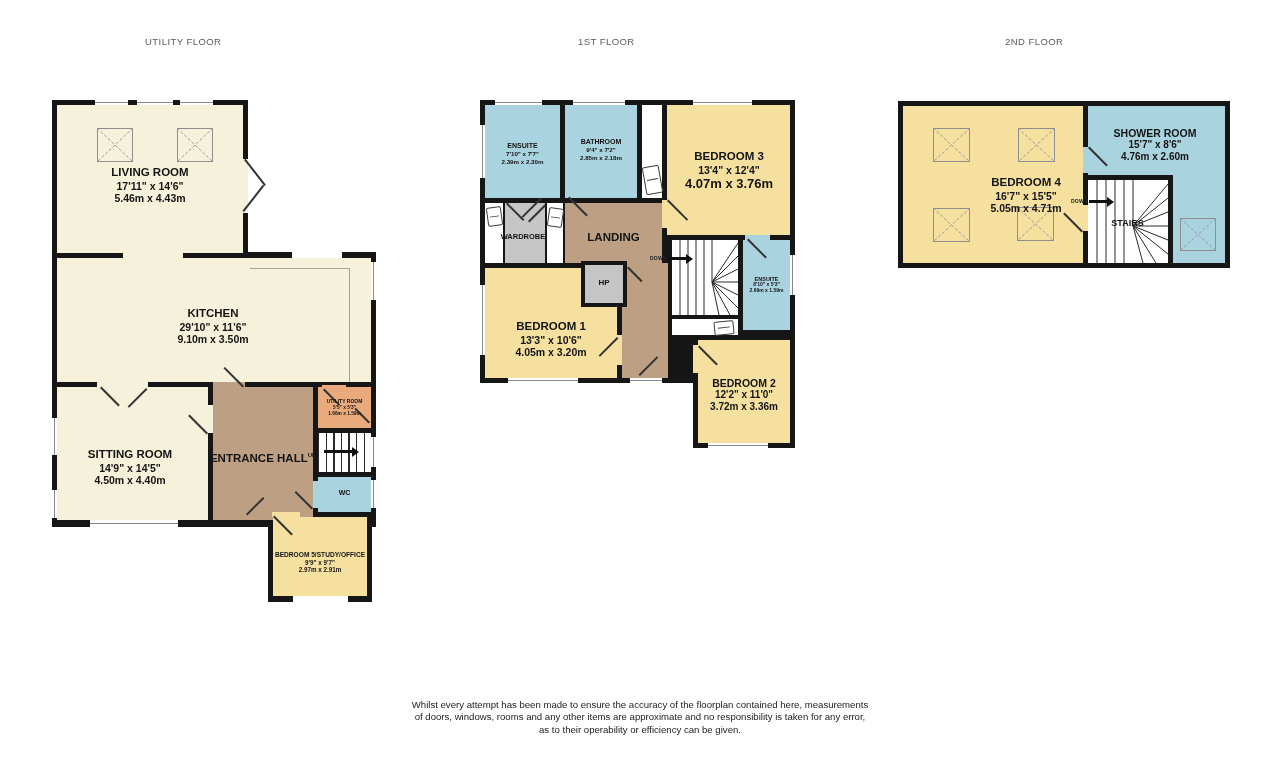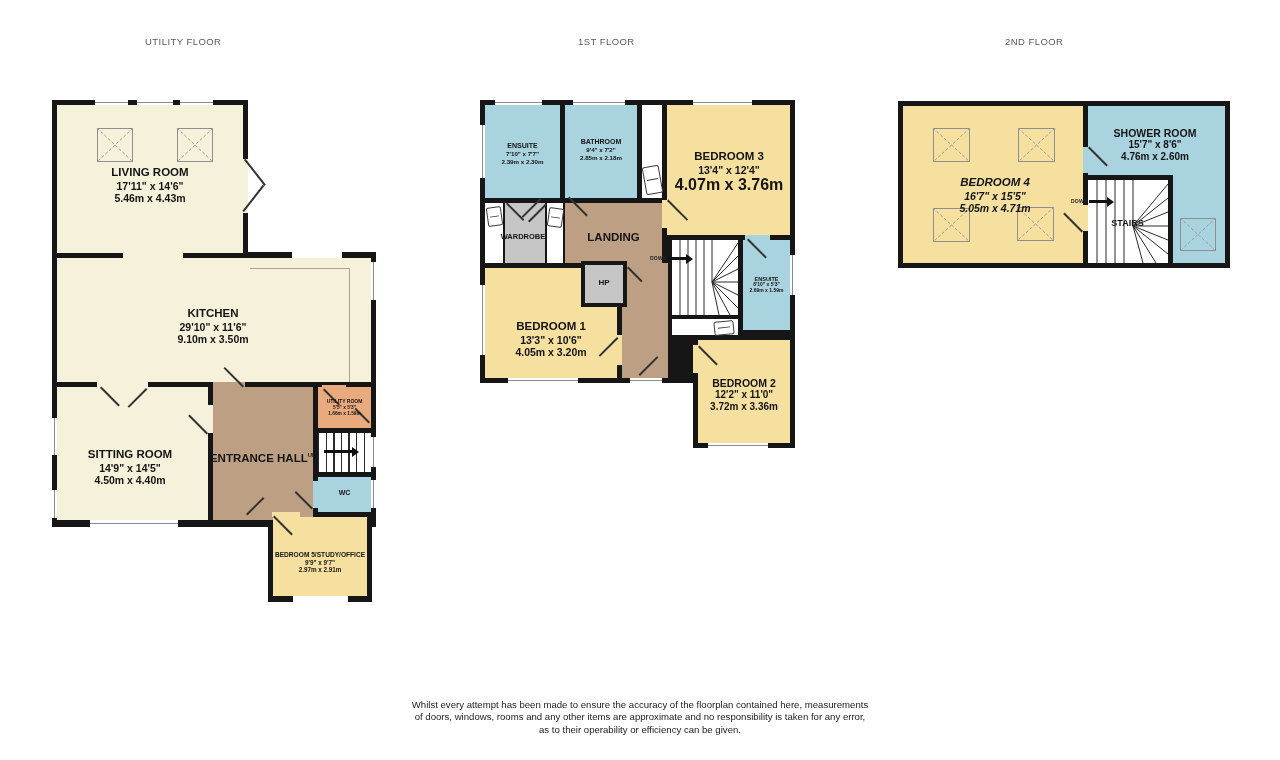--- a/index.html
+++ b/index.html
@@ -228,21 +228,21 @@
     <div class="rd" style="font-size:6.2px;">2.39m x 2.30m</div>
   </div>
   <div class="rlabel" style="left:565px;top:138px;width:72px;">
     <div class="rn" style="font-size:7px;">BATHROOM</div>
     <div class="rd" style="font-size:6.2px;">9'4" x 7'2"</div>
     <div class="rd" style="font-size:6.2px;">2.85m x 2.18m</div>
   </div>
   <div class="rlabel" style="left:666px;top:150px;width:126px;">
     <div class="rn" style="font-size:11.5px;">BEDROOM 3</div>
     <div class="rd" style="font-size:10.5px;">13'4" x 12'4"</div>
-    <div class="rd" style="font-size:16px;">4.07m x 3.76m</div>
+    <div class="rd" style="font-size:13px;">4.07m x 3.76m</div>
   </div>
   <div class="rlabel" style="left:483px;top:233px;width:80px;">
     <div class="rn" style="font-size:7.5px;">WARDROBE</div>
   </div>
   <div class="rlabel" style="left:565px;top:231px;width:97px;">
     <div class="rn" style="font-size:11.5px;">LANDING</div>
   </div>
   <div class="rlabel" style="left:581px;top:278px;width:46px;">
     <div class="rn" style="font-size:8px;">HP</div>
   </div>
@@ -317,21 +317,21 @@
     <rect x="0.5" y="0.5" width="35" height="32" fill="none" stroke="#8f8f8f"></rect>
     <line x1="0" y1="0" x2="36" y2="33" stroke="#9a9a9a" stroke-dasharray="3,2"></line>
     <line x1="36" y1="0" x2="0" y2="33" stroke="#9a9a9a" stroke-dasharray="3,2"></line>
   </svg>
 
   <div class="room blue" style="left:1083px;top:147px;width:5px;height:26px;"></div>
   <div class="leaf se" style="left:1088px;top:148px;height:26px;"></div>
   <div class="room yellow" style="left:1083px;top:205px;width:5px;height:26px;"></div>
   <div class="leaf nw" style="left:1083px;top:231px;height:26px;"></div>
 
-  <div class="rlabel" style="left:915px;top:176px;width:160px;font-style:italic;">
+  <div class="rlabel" style="left:946px;top:176px;width:160px;">
     <div class="rn" style="font-size:11.5px;">BEDROOM 4</div>
     <div class="rd" style="font-size:10.5px;">16'7" x 15'5"</div>
     <div class="rd" style="font-size:10.5px;">5.05m x 4.71m</div>
   </div>
   <div class="rlabel" style="left:1092px;top:127px;width:126px;">
     <div class="rn" style="font-size:10.5px;">SHOWER ROOM</div>
     <div class="rd" style="font-size:10px;">15'7" x 8'6"</div>
     <div class="rd" style="font-size:10px;">4.76m x 2.60m</div>
   </div>
   <div class="rlabel" style="left:1090px;top:218px;width:75px;">

